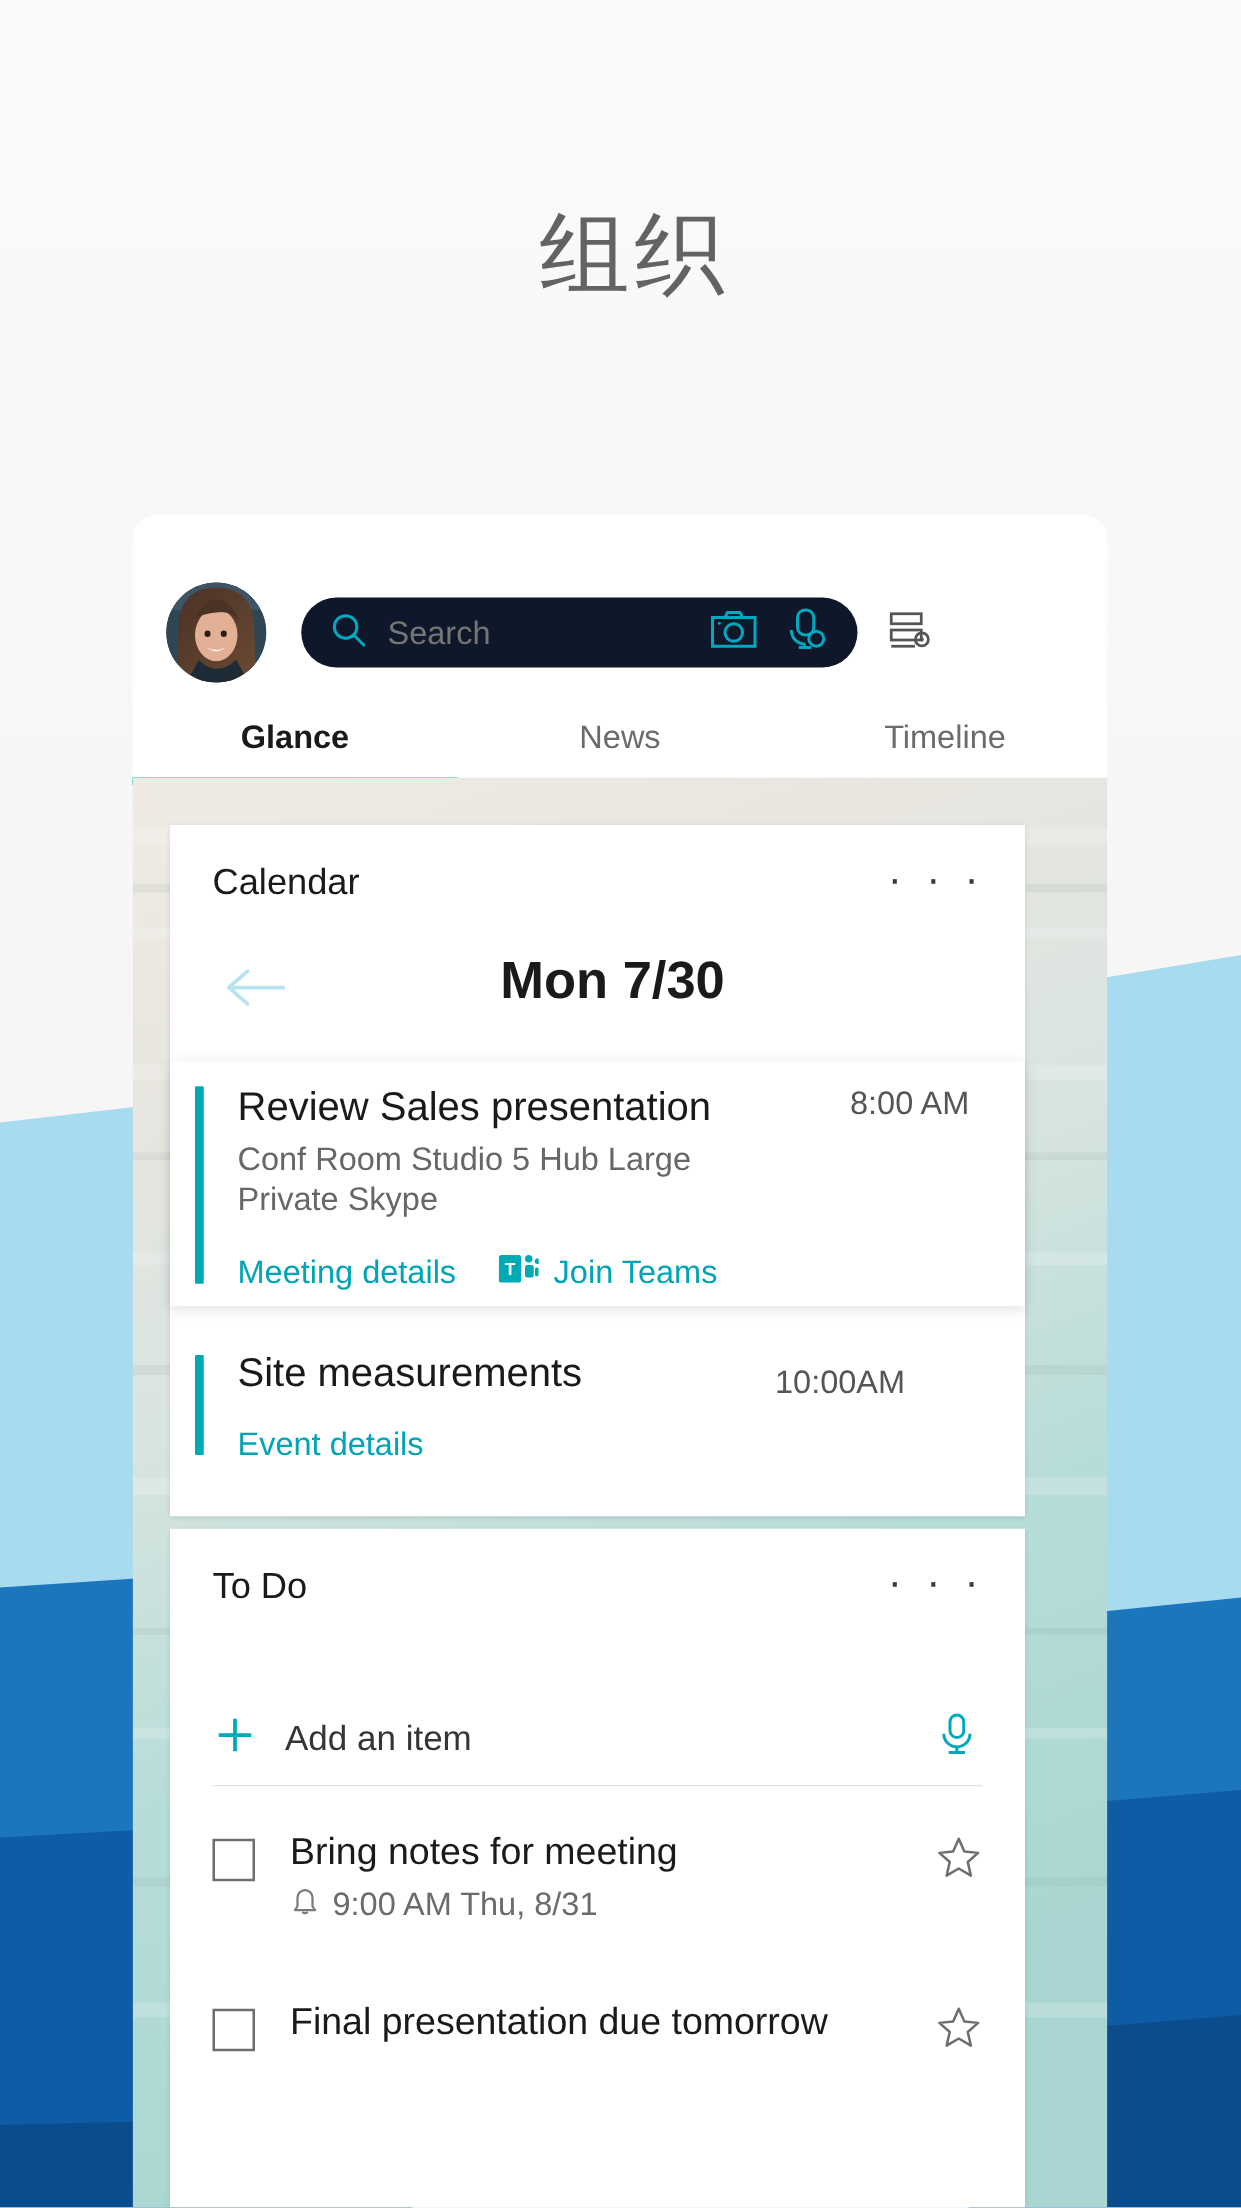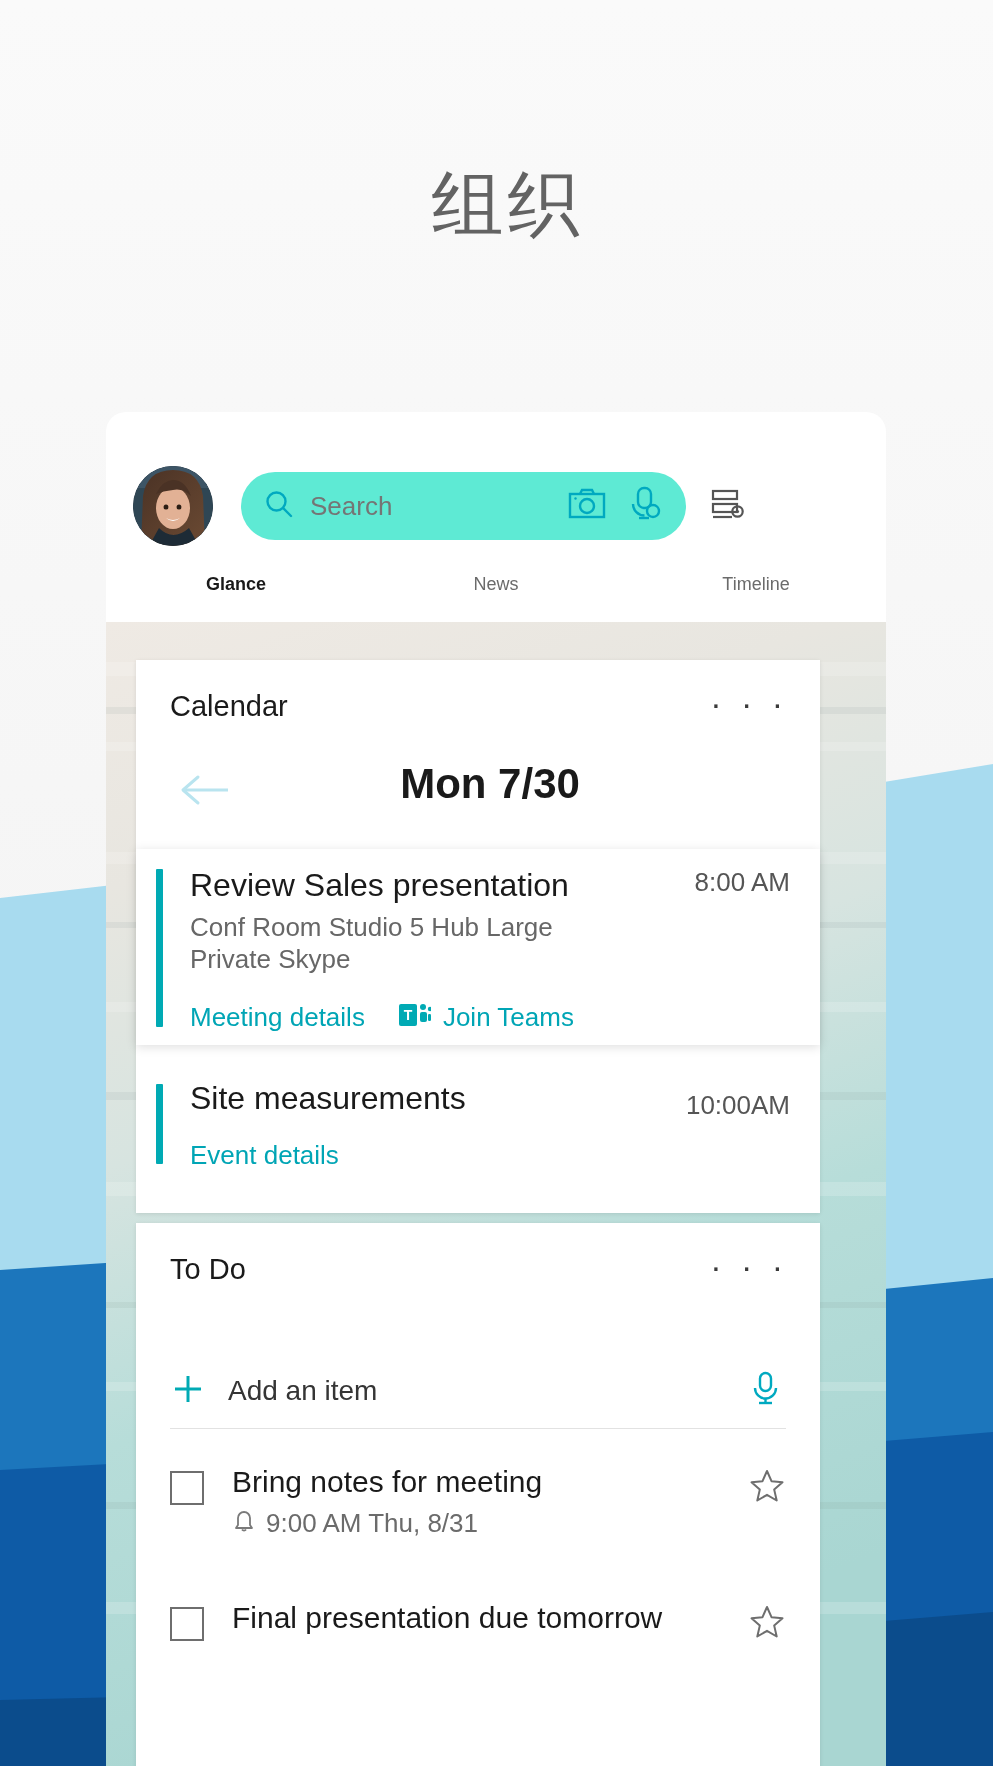--- a/index.html
+++ b/index.html
@@ -54,22 +54,22 @@
     width:80px; height:80px; border-radius:50%;
     margin-left:27px;
     overflow:hidden; flex:none;
     position:relative;
     background:#2b3a46;
   }
   .avatar svg { display:block; width:80px; height:80px; }
 
   .search-pill {
     margin-left:28px;
-    width:445px; height:68px;
-    background:#5eead4;
+    width:445px; height:56px;
+    background:#0f172a;
     border-radius:34px;
     display:flex; align-items:center;
     flex:none;
     position:relative;
   }
   .search-icon { margin-left:22px; flex:none; display:block; }
   .search-placeholder {
     margin-left:15px;
     font-size:26px;
     color:#757575;
@@ -84,21 +84,21 @@
     flex:none; display:block;
   }
 
   
   .tabs {
     position:absolute; left:0; top:150px; width:780px; height:60px;
     display:flex;
   }
   .tab {
     flex:1; text-align:center;
-    font-size:18px;
+    font-size:26px;
     color:#6b6b6b;
     position:relative;
     padding-top:12px;
   }
   .tab.active { color:#1a1a1a; font-weight:bold; }
   .tab.active::after {
     content:""; position:absolute; left:0; bottom:-6px;
     width:100%; height:6px; background:#00b0b9;
   }
 
@@ -163,21 +163,21 @@
     position:absolute; left:54px;
     font-size:32px; color:#1a1a1a;
   }
   .ev-sub {
     position:absolute; left:54px;
     font-size:26px; color:#676767; line-height:32px;
     width:400px;
   }
   .ev-time {
     position:absolute; right:30px;
-    font-size:26px; color:#555; text-align:right;
+    font-size:26px; color:#555; text-align:left;
     line-height:34px;
   }
   .ev-links {
     position:absolute; left:54px;
     display:flex; align-items:center;margin-top:12px;
   }
   .link-teal { color:#00a5b5; font-size:26px; }
   .teams-icon { margin:0 12px 0 34px; display:block; }
 
   

